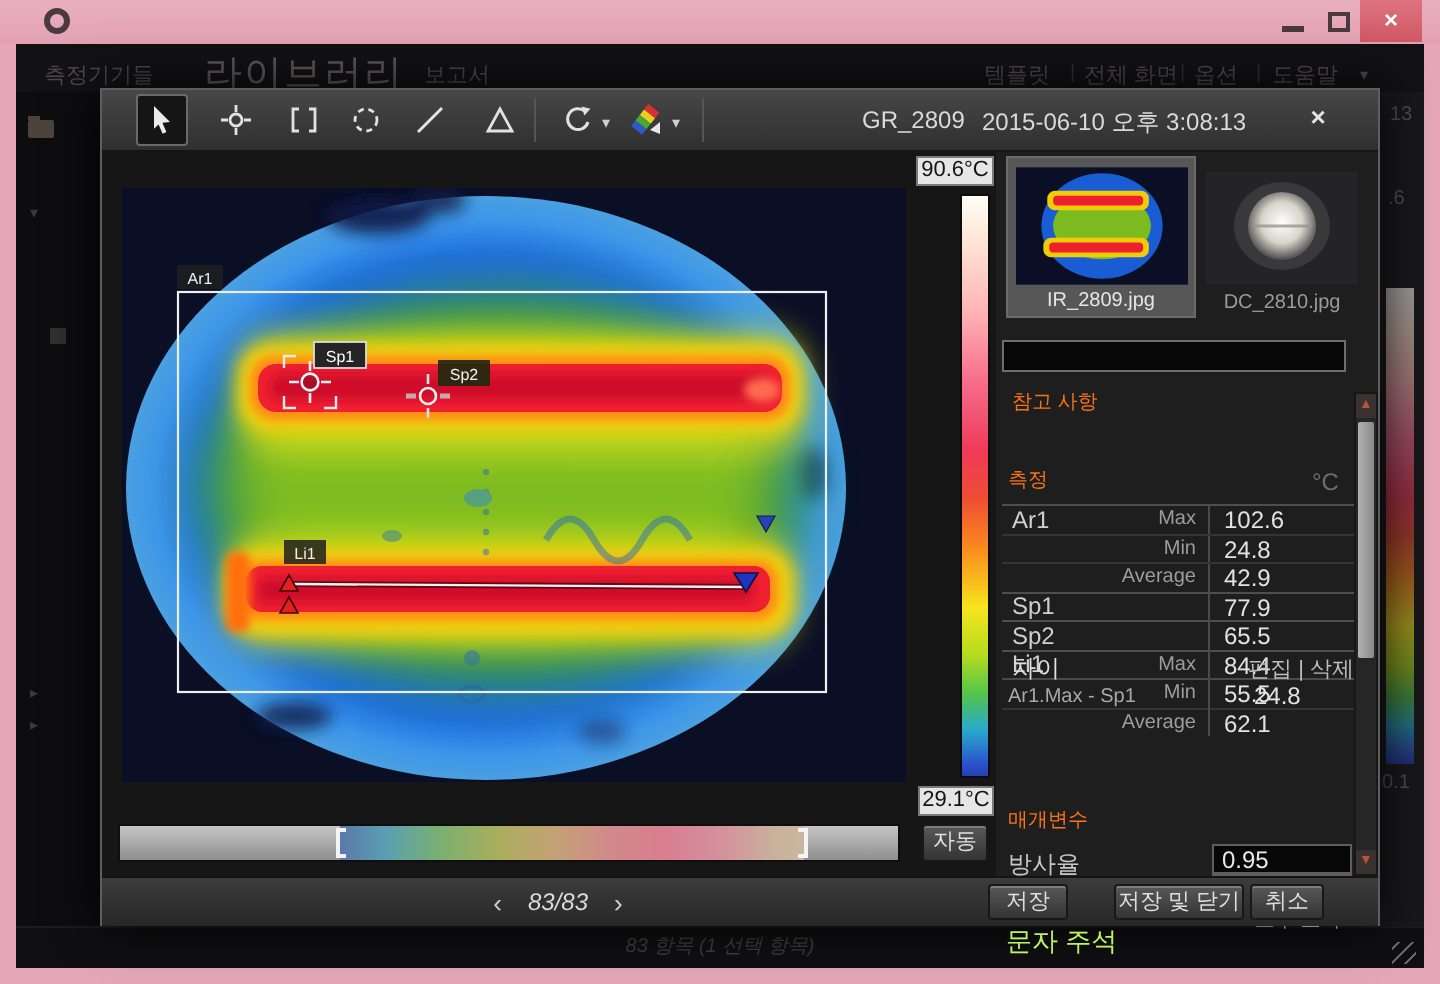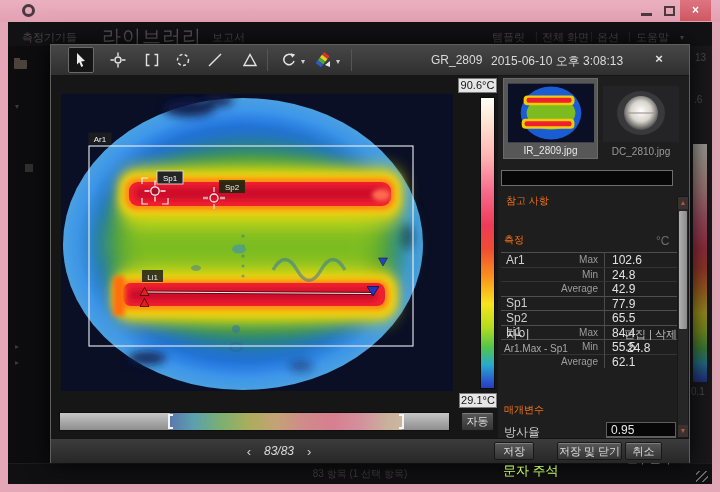--- a/index.html
+++ b/index.html
@@ -24,21 +24,21 @@
   .mi-lib{top:0px;font-size:19px;color:#5c5759;letter-spacing:1px;}
   .msep{position:absolute;top:7px;font-size:10px;color:#332f31;}
   .sidebar-hint{position:absolute;left:8px;top:46px;width:42px;height:417px;background:#0d0d0f;}
   .sb-folder{position:absolute;left:6px;top:14px;width:13px;height:9px;background:#4c443c;border-radius:1px;}
   .sb-folder:before{content:"";position:absolute;left:0;top:-2px;width:6px;height:2px;background:#4c443c;}
   .sb-dim{position:absolute;font-size:8px;color:#3a3a3a;}
   .right-strip{position:absolute;left:690px;top:46px;width:22px;height:417px;background:#18181b;}
   .rs-txt{position:absolute;font-size:10px;color:#4e4a4c;}
   .rs-grad{position:absolute;left:3px;top:98px;width:14px;height:238px;opacity:.55;
     background:linear-gradient(180deg,#fffef6 0%,#ffe4d4 8%,#ffb4b4 20%,#f76c8c 32%,#ef3a58 44%,#ef4c34 52%,#fa8c1e 61%,#f8e41e 71%,#b4dc1e 79%,#52c44c 86%,#28aacc 92%,#2a52cc 98%,#2440b4 100%);}
-  .statusbar{position:absolute;left:8px;top:463px;width:704px;height:21px;background:#101012;border-top:1px solid #1c1c1e;}
+  .statusbar{position:absolute;left:8px;top:463px;width:704px;height:21px;background:#101012;border-top:1px solid #1c1c1e;font-style:italic;}
   .status-text{width:100%;text-align:center;line-height:20px;font-size:10px;color:#413c3e;}
   .grip{position:absolute;left:696px;top:471px;width:12px;height:11px;
     background:repeating-linear-gradient(135deg,transparent 0 2px,#6a6a6a 2px 3px,transparent 3px 5px);}
 
   
   .editor{position:absolute;left:50px;top:44px;width:640px;height:419px;background:#1b1b1b;border:1px solid #5e5e5e;box-shadow:0 0 22px rgba(0,0,0,.9);}
   .topbar{position:absolute;left:0;top:0;width:638px;height:31px;background:linear-gradient(180deg,#474747,#2f2f2f);border-bottom:1px solid #151515;}
   .tool{position:absolute;top:2px;width:26px;height:26px;display:flex;align-items:center;justify-content:center;}
   .tool svg{display:block;}
   .tool.active{background:#151515;border:1px solid #6a6a6a;border-radius:2px;}

